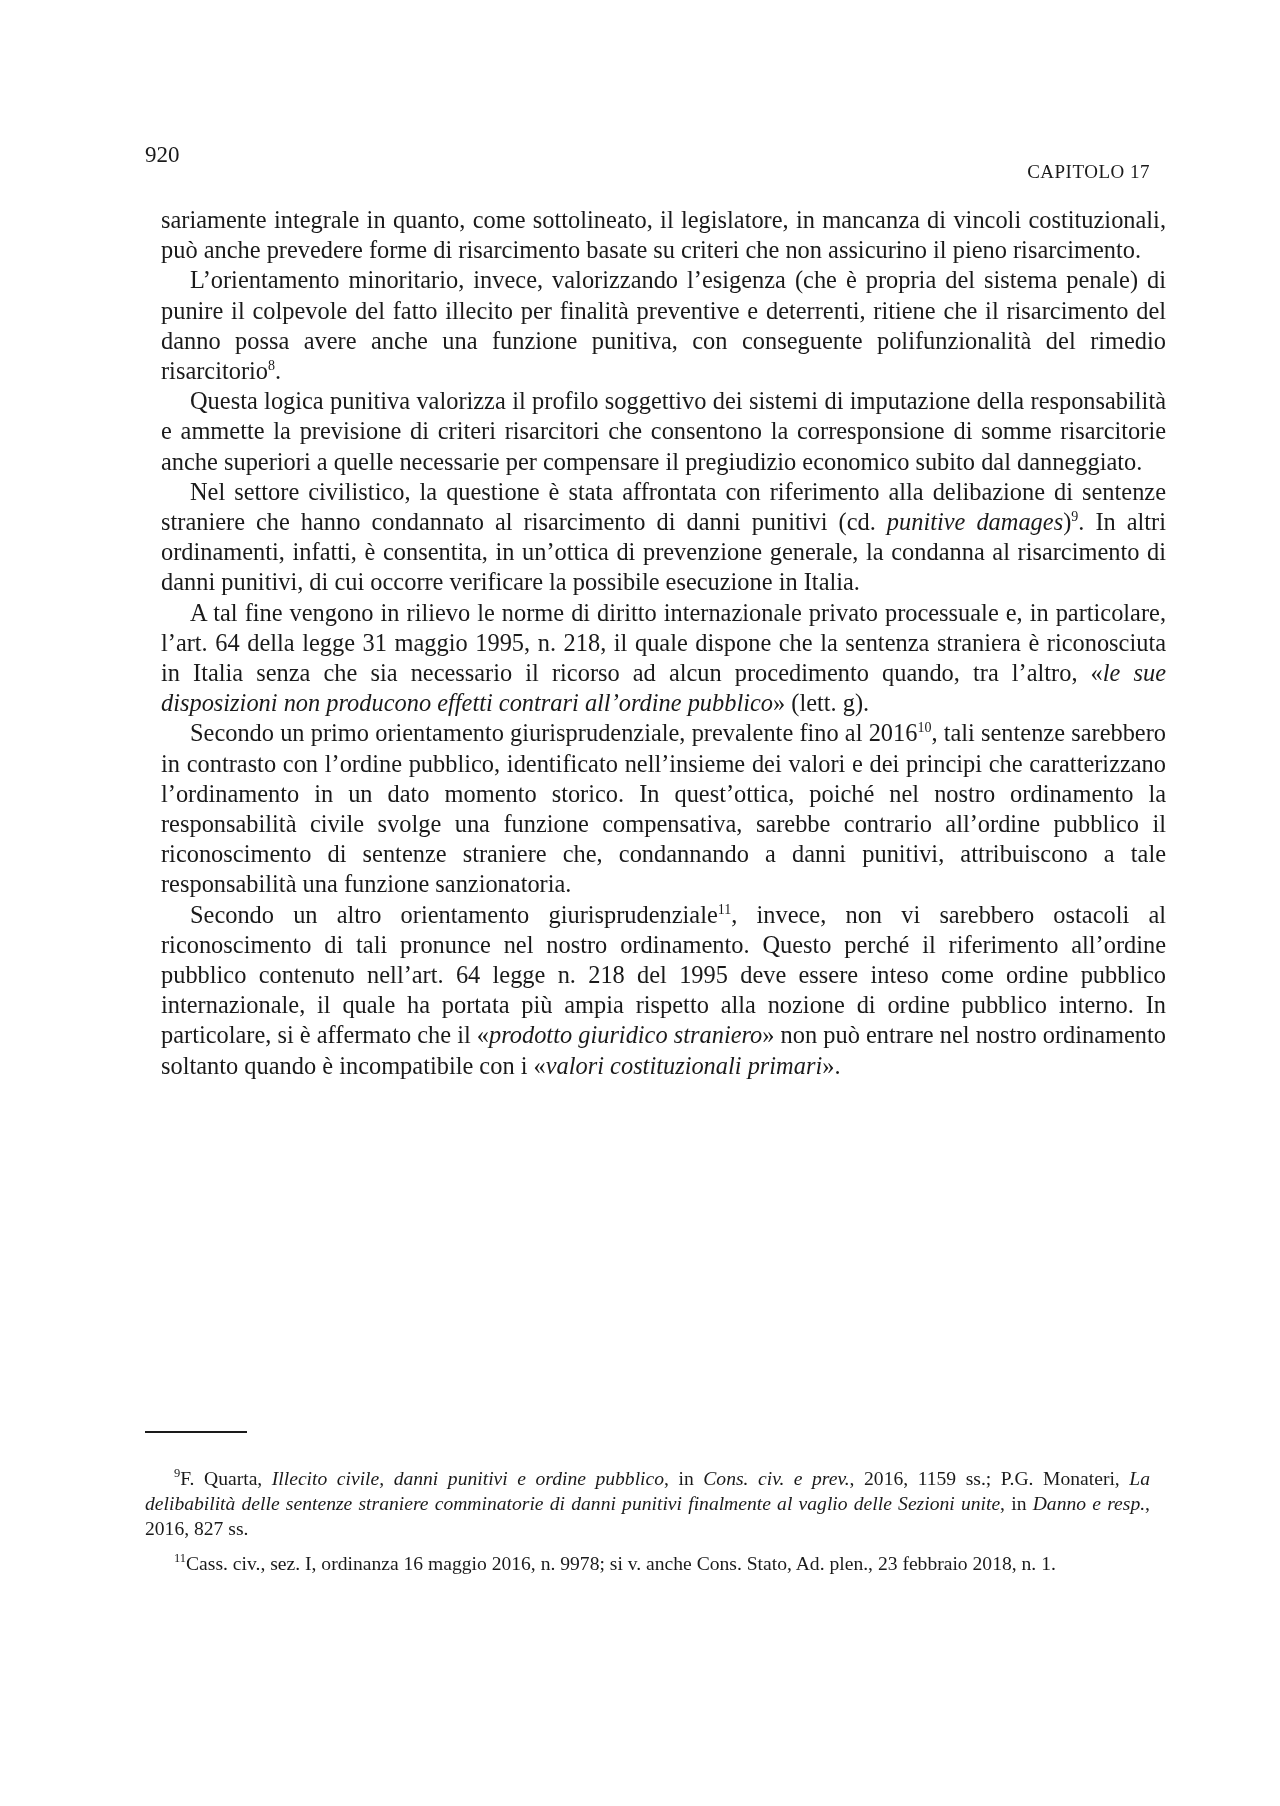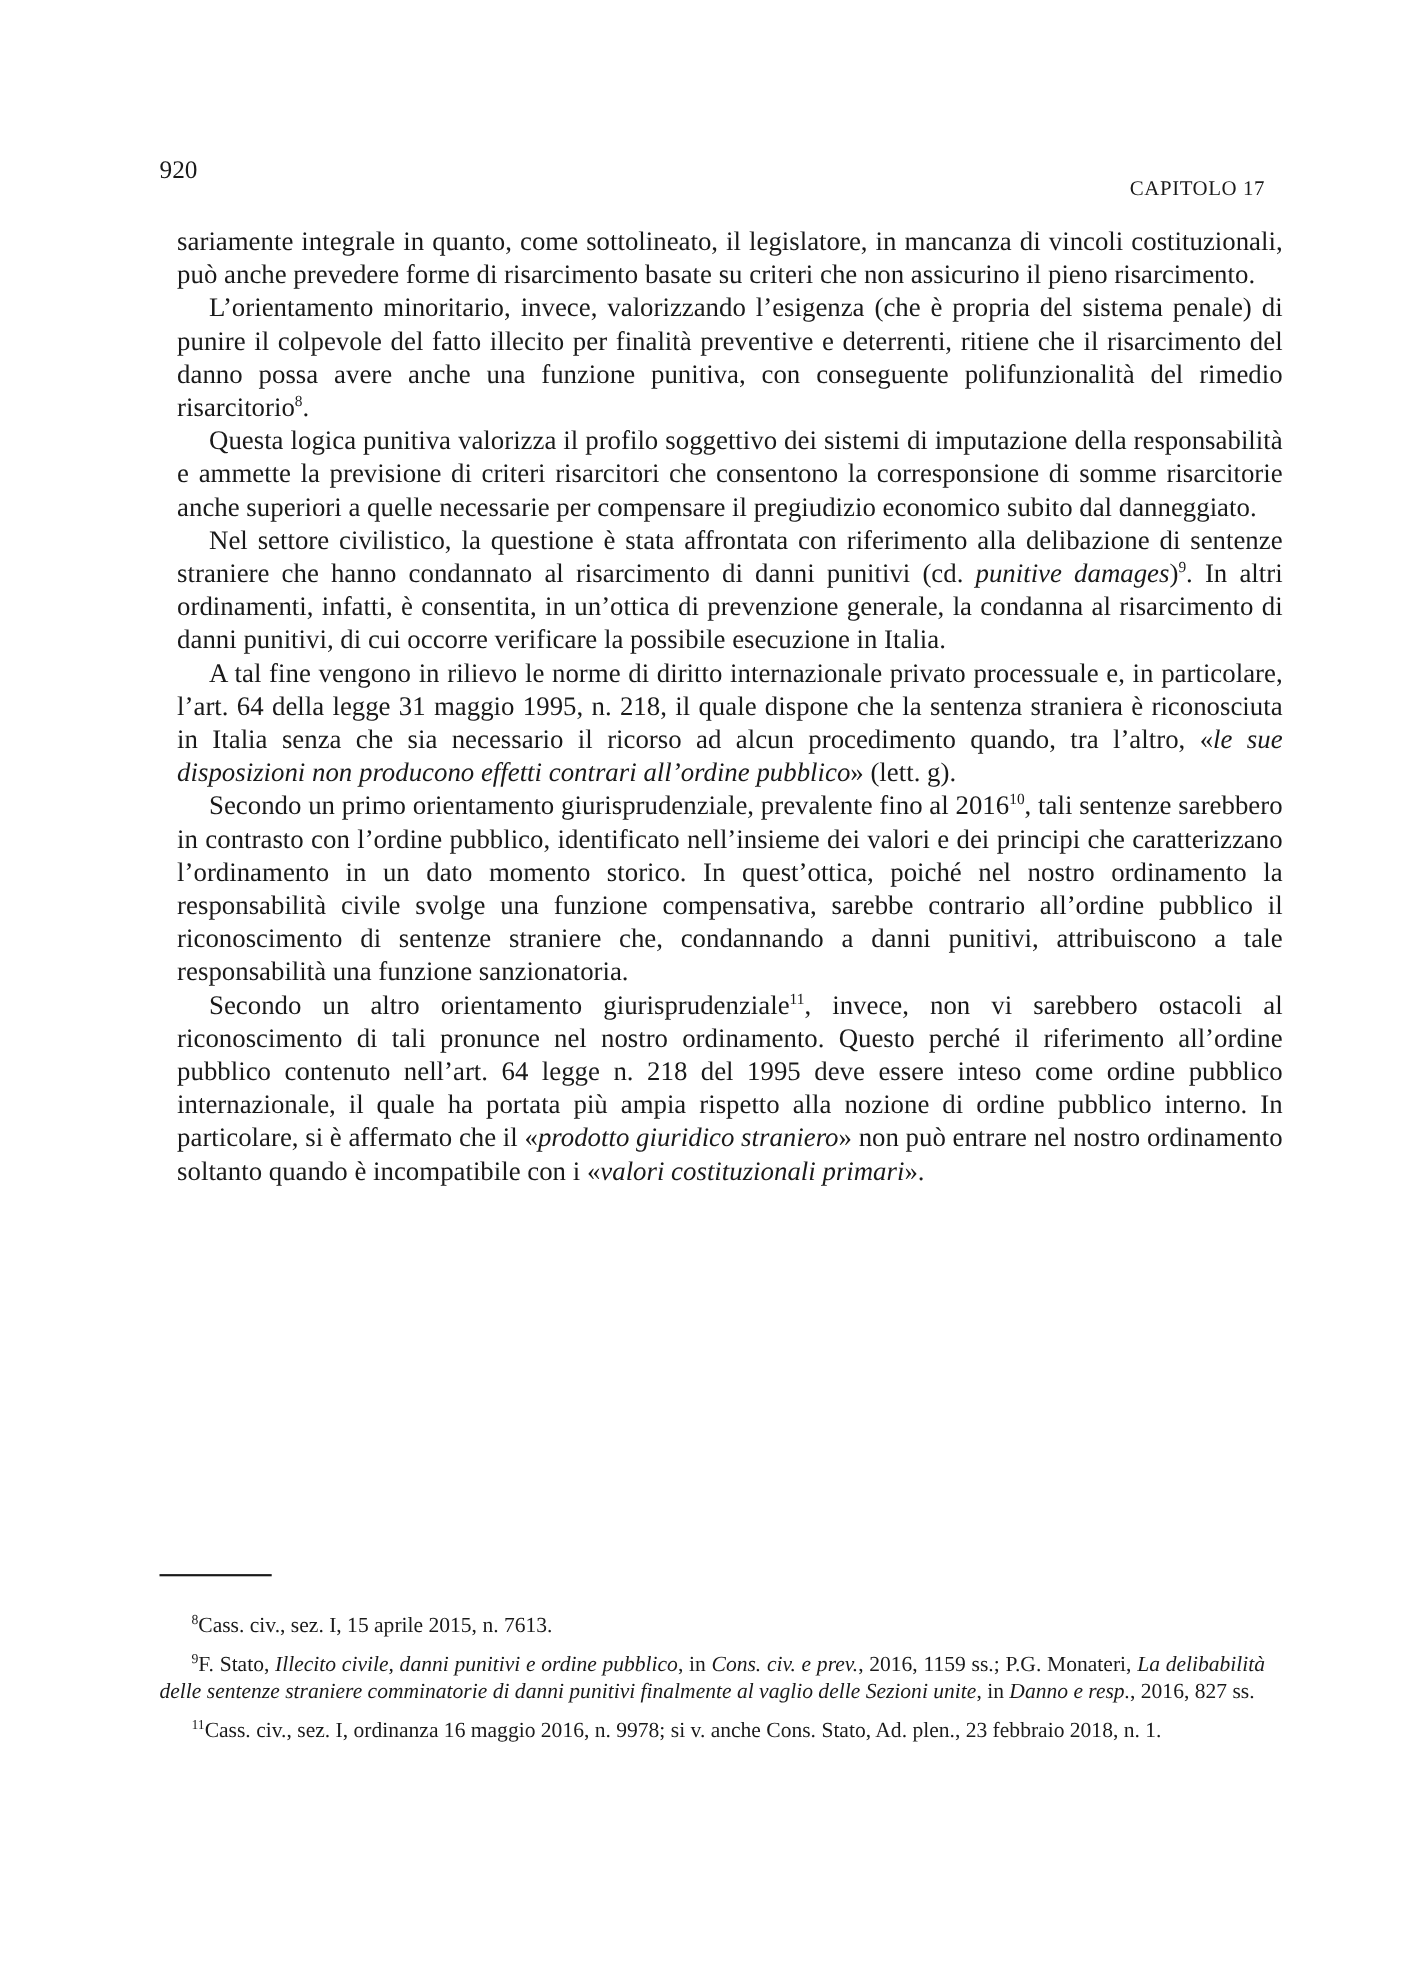--- a/index.html
+++ b/index.html
@@ -42,21 +42,20 @@
     <p class="indent"><span>A tal fine vengono in rilievo le norme di diritto internazionale privato processuale e, in particolare, l’art. 64 della legge 31 maggio 1995, n. 218, il quale dispone che la sentenza straniera è riconosciuta in Italia senza che sia necessario il ricorso ad alcun procedimento quando, tra l’altro, «</span><em>le sue disposizioni non producono effetti contrari all’ordine pubblico</em><span>» (lett. g).</span></p>
 
     <p class="indent"><span>Secondo un primo orientamento giurisprudenziale, prevalente fino al 2016</span><sup class="fn">10</sup><span>, tali sentenze sarebbero in contrasto con l’ordine pubblico, identificato nell’insieme dei valori e dei principi che caratterizzano l’ordinamento in un dato momento storico. In quest’ottica, poiché nel nostro ordinamento la responsabilità civile svolge una funzione compensativa, sarebbe contrario all’ordine pubblico il riconoscimento di sentenze straniere che, condannando a danni punitivi, attribuiscono a tale responsabilità una funzione sanzionatoria.</span></p>
 
     <p class="indent"><span>Secondo un altro orientamento giurisprudenziale</span><sup class="fn">11</sup><span>, invece, non vi sarebbero ostacoli al riconoscimento di tali pronunce nel nostro ordinamento. Questo perché il riferimento all’ordine pubblico contenuto nell’art. 64 legge n. 218 del 1995 deve essere inteso come ordine pubblico internazionale, il quale ha portata più ampia rispetto alla nozione di ordine pubblico interno. In particolare, si è affermato che il «</span><em>prodotto giuridico straniero</em><span>» non può entrare nel nostro ordinamento soltanto quando è incompatibile con i «</span><em>valori costituzionali primari</em><span>».</span></p>
   </div>
 
   <div class="footnote-rule"></div>
 
   <div class="footnotes">
-    <p><sup>8</sup><span>Cass. civ., sez. I, 15 aprile 2015, n. 7613.</span></p>
 
-    <p><sup>9</sup><span>F. Stato, </span><em>Illecito civile, danni punitivi e ordine pubblico</em><span>, in </span><em>Cons. civ. e prev.</em><span>, 2016, 1159 ss.; P.G. Monateri, </span><em>La delibabilità delle sentenze straniere comminatorie di danni punitivi finalmente al vaglio delle Sezioni unite</em><span>, in </span><em>Danno e resp.</em><span>, 2016, 827 ss.</span></p>
+    <p><sup>9</sup><span>F. Quarta, </span><em>Illecito civile, danni punitivi e ordine pubblico</em><span>, in </span><em>Cons. civ. e prev.</em><span>, 2016, 1159 ss.; P.G. Monateri, </span><em>La delibabilità delle sentenze straniere comminatorie di danni punitivi finalmente al vaglio delle Sezioni unite</em><span>, in </span><em>Danno e resp.</em><span>, 2016, 827 ss.</span></p>
 
 
     <p><sup>11</sup><span>Cass. civ., sez. I, ordinanza 16 maggio 2016, n. 9978; si v. anche Cons. Stato, Ad. plen., 23 febbraio 2018, n. 1.</span></p>
   </div>
 
 </div>
 
 </body></html>

